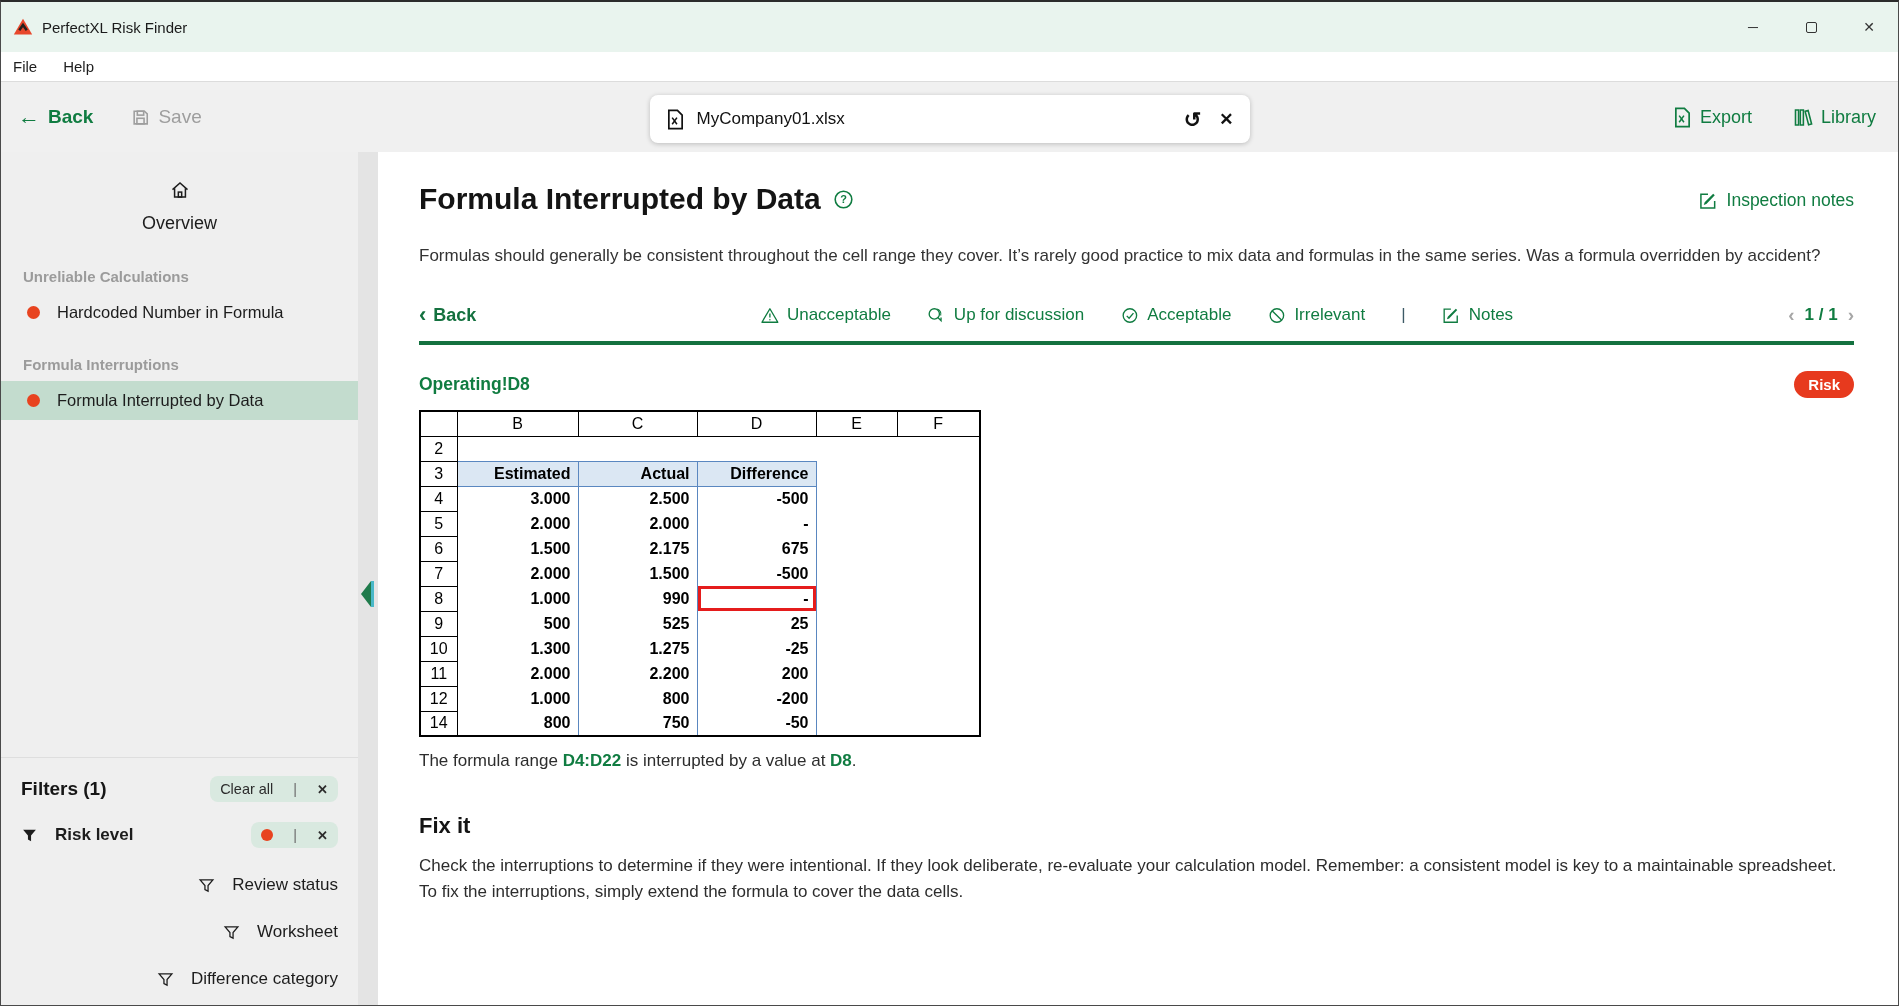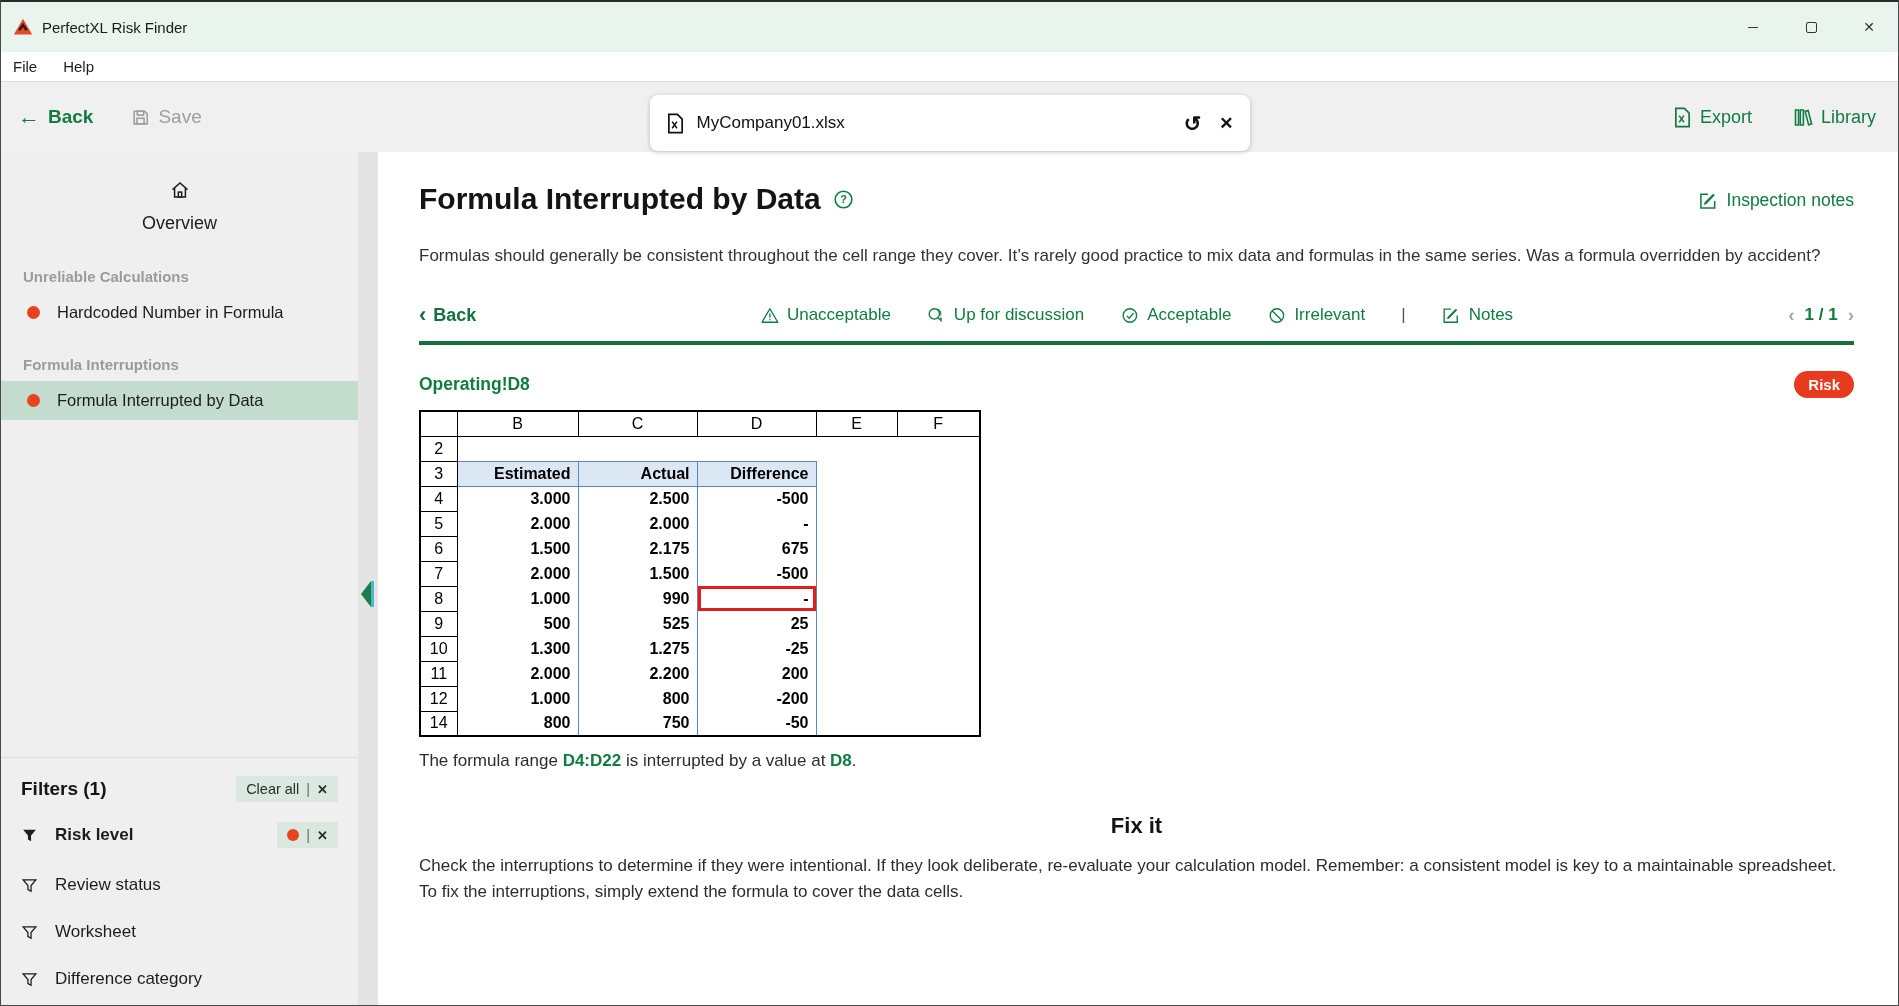--- a/index.html
+++ b/index.html
@@ -28,21 +28,21 @@
   .menu-item{font-size:15px;color:#1e1e1e;}
 
   
   .toolbar{height:70px;background:#f0f0f0;display:flex;align-items:center;padding:0 22px 0 17px;position:relative;flex:0 0 auto;}
   .tb-left{display:flex;align-items:center;gap:38px;}
   .tb-right{margin-left:auto;display:flex;align-items:center;gap:40px;}
   .tb-btn{display:flex;align-items:center;gap:8px;font-size:19px;cursor:pointer;}
   .tb-btn.green{color:var(--green);font-weight:700;}
   .tb-btn.grey{color:#9e9e9e;font-weight:400;}
   .tb-link{display:flex;align-items:flex-start;gap:8px;font-size:18px;color:var(--green);cursor:pointer;}
-  .file-card{position:absolute;left:50%;top:13px;transform:translateX(-50%);width:600px;height:56px;background:#fff;border-radius:8px;box-shadow:0 1px 5px rgba(0,0,0,.22);display:flex;align-items:center;padding:0 16px;gap:12px;}
+  .file-card{position:absolute;left:50%;top:13px;transform:translateX(-50%);width:600px;height:48px;background:#fff;border-radius:8px;box-shadow:0 1px 5px rgba(0,0,0,.22);display:flex;align-items:center;padding:0 16px;gap:12px;}
   .file-name{font-size:17px;color:#111;flex:1 1 auto;}
   .undo-glyph{font-size:21px;font-weight:700;color:#111;line-height:1;cursor:pointer;}
   .x-glyph{font-size:17px;font-weight:700;color:#111;cursor:pointer;margin-left:6px;}
 
   
   .body-row{flex:1 1 auto;display:flex;min-height:0;}
   .sidebar{width:357px;background:#efefef;display:flex;flex-direction:column;flex:0 0 auto;}
   .gutter{width:20px;background:#e4e4e4;position:relative;flex:0 0 auto;}
   .collapse-handle{position:absolute;left:3px;top:427px;cursor:pointer;line-height:0;}
   main{flex:1 1 auto;background:#fff;padding:30px 44px 0 41px;min-width:0;}
@@ -51,28 +51,28 @@
   .side-top{padding-top:18px;}
   .overview-row{display:flex;align-items:center;gap:13px;padding:10px 22px;font-size:18px;color:#1d1d1d;cursor:pointer;flex-direction:column;}
   .section-label{padding:24px 22px 8px;font-size:15px;font-weight:700;color:#9b9b9b;}
   .side-item{display:flex;align-items:center;gap:17px;padding:10px 22px 10px 26px;font-size:16.5px;color:#1d1d1d;cursor:pointer;}
   .side-item.selected{background:var(--sel-bg);}
   .dot{width:13px;height:13px;border-radius:50%;background:var(--dot-red);flex:0 0 auto;}
 
   .filters{margin-top:auto;border-top:1px solid #dedede;padding:18px 20px 16px;}
   .filters-head{display:flex;align-items:center;justify-content:space-between;}
   .filters-title{font-size:19px;font-weight:700;color:#161616;}
-  .pill{background:var(--pill-bg);border-radius:0;padding:5px 10px;font-size:14.5px;color:#2c2c2c;display:flex;align-items:center;gap:7px;cursor:pointer;}
+  .pill{background:var(--pill-bg);border-radius:8px;padding:5px 10px;font-size:14.5px;color:#2c2c2c;display:flex;align-items:center;gap:20px;cursor:pointer;}
   .pill .px{font-weight:700;font-size:13px;}
   .pill .pd{color:#6d6d6d;}
   .pill .mini-dot{width:12px;height:12px;border-radius:50%;background:var(--dot-red);}
   .filter-row{display:flex;align-items:center;justify-content:space-between;margin-top:20px;}
   .filter-left{display:flex;align-items:center;gap:17px;font-size:17px;color:#1d1d1d;cursor:pointer;}
   .filter-left.bold{font-weight:700;}
-  .filter-row.plain{margin-top:27px;}
+  .filter-row.plain{margin-top:27px;justify-content:flex-end;}
   .apply-btn{margin-top:38px;width:100%;height:34px;background:#dcdcdc;border:none;border-radius:6px;color:#a3a3a3;font-size:17px;font-family:inherit;}
 
   
   .page-head{display:flex;align-items:flex-start;justify-content:space-between;}
   .page-title-wrap{display:flex;align-items:center;gap:12px;}
   .page-title{font-size:30px;font-weight:700;color:#141414;}
   .notes-link{display:flex;align-items:center;gap:9px;color:var(--green);font-size:17.5px;margin-top:8px;cursor:pointer;}
   .desc{margin-top:30px;font-size:17px;color:#333;}
 
   .action-bar{margin-top:38px;position:relative;display:flex;align-items:center;border-bottom:4px solid var(--green-dark);padding-bottom:15px;}
@@ -98,21 +98,21 @@
   td.vb{border-right:1px solid var(--hdr-blue-bd);}
   td.hdr{background:var(--hdr-blue-bg);border:1px solid var(--hdr-blue-bd);font-weight:700;text-align:right;color:#000;}
   td.dash{padding-right:40px;}
   td.flagged{box-shadow:inset 0 0 0 3px var(--flag-red);}
   td.blank{border:none;}
 
   .caption{margin-top:14px;font-size:17px;color:#2d2d2d;}
   .caption .gref{color:var(--green);font-weight:700;}
 
   .fixit{margin-top:42px;}
-  .fixit-title{font-size:22px;font-weight:700;color:#141414;text-align:center;}
+  .fixit-title{font-size:22px;font-weight:700;color:#141414;}
   .fixit-text{margin-top:14px;font-size:17px;color:#2d2d2d;line-height:1.55;max-width:1450px;}
 
   .icon{display:inline-flex;line-height:0;flex:0 0 auto;}
 </style>
 </head>
 <body>
 
 <div class="window">
 
   <div class="titlebar">

